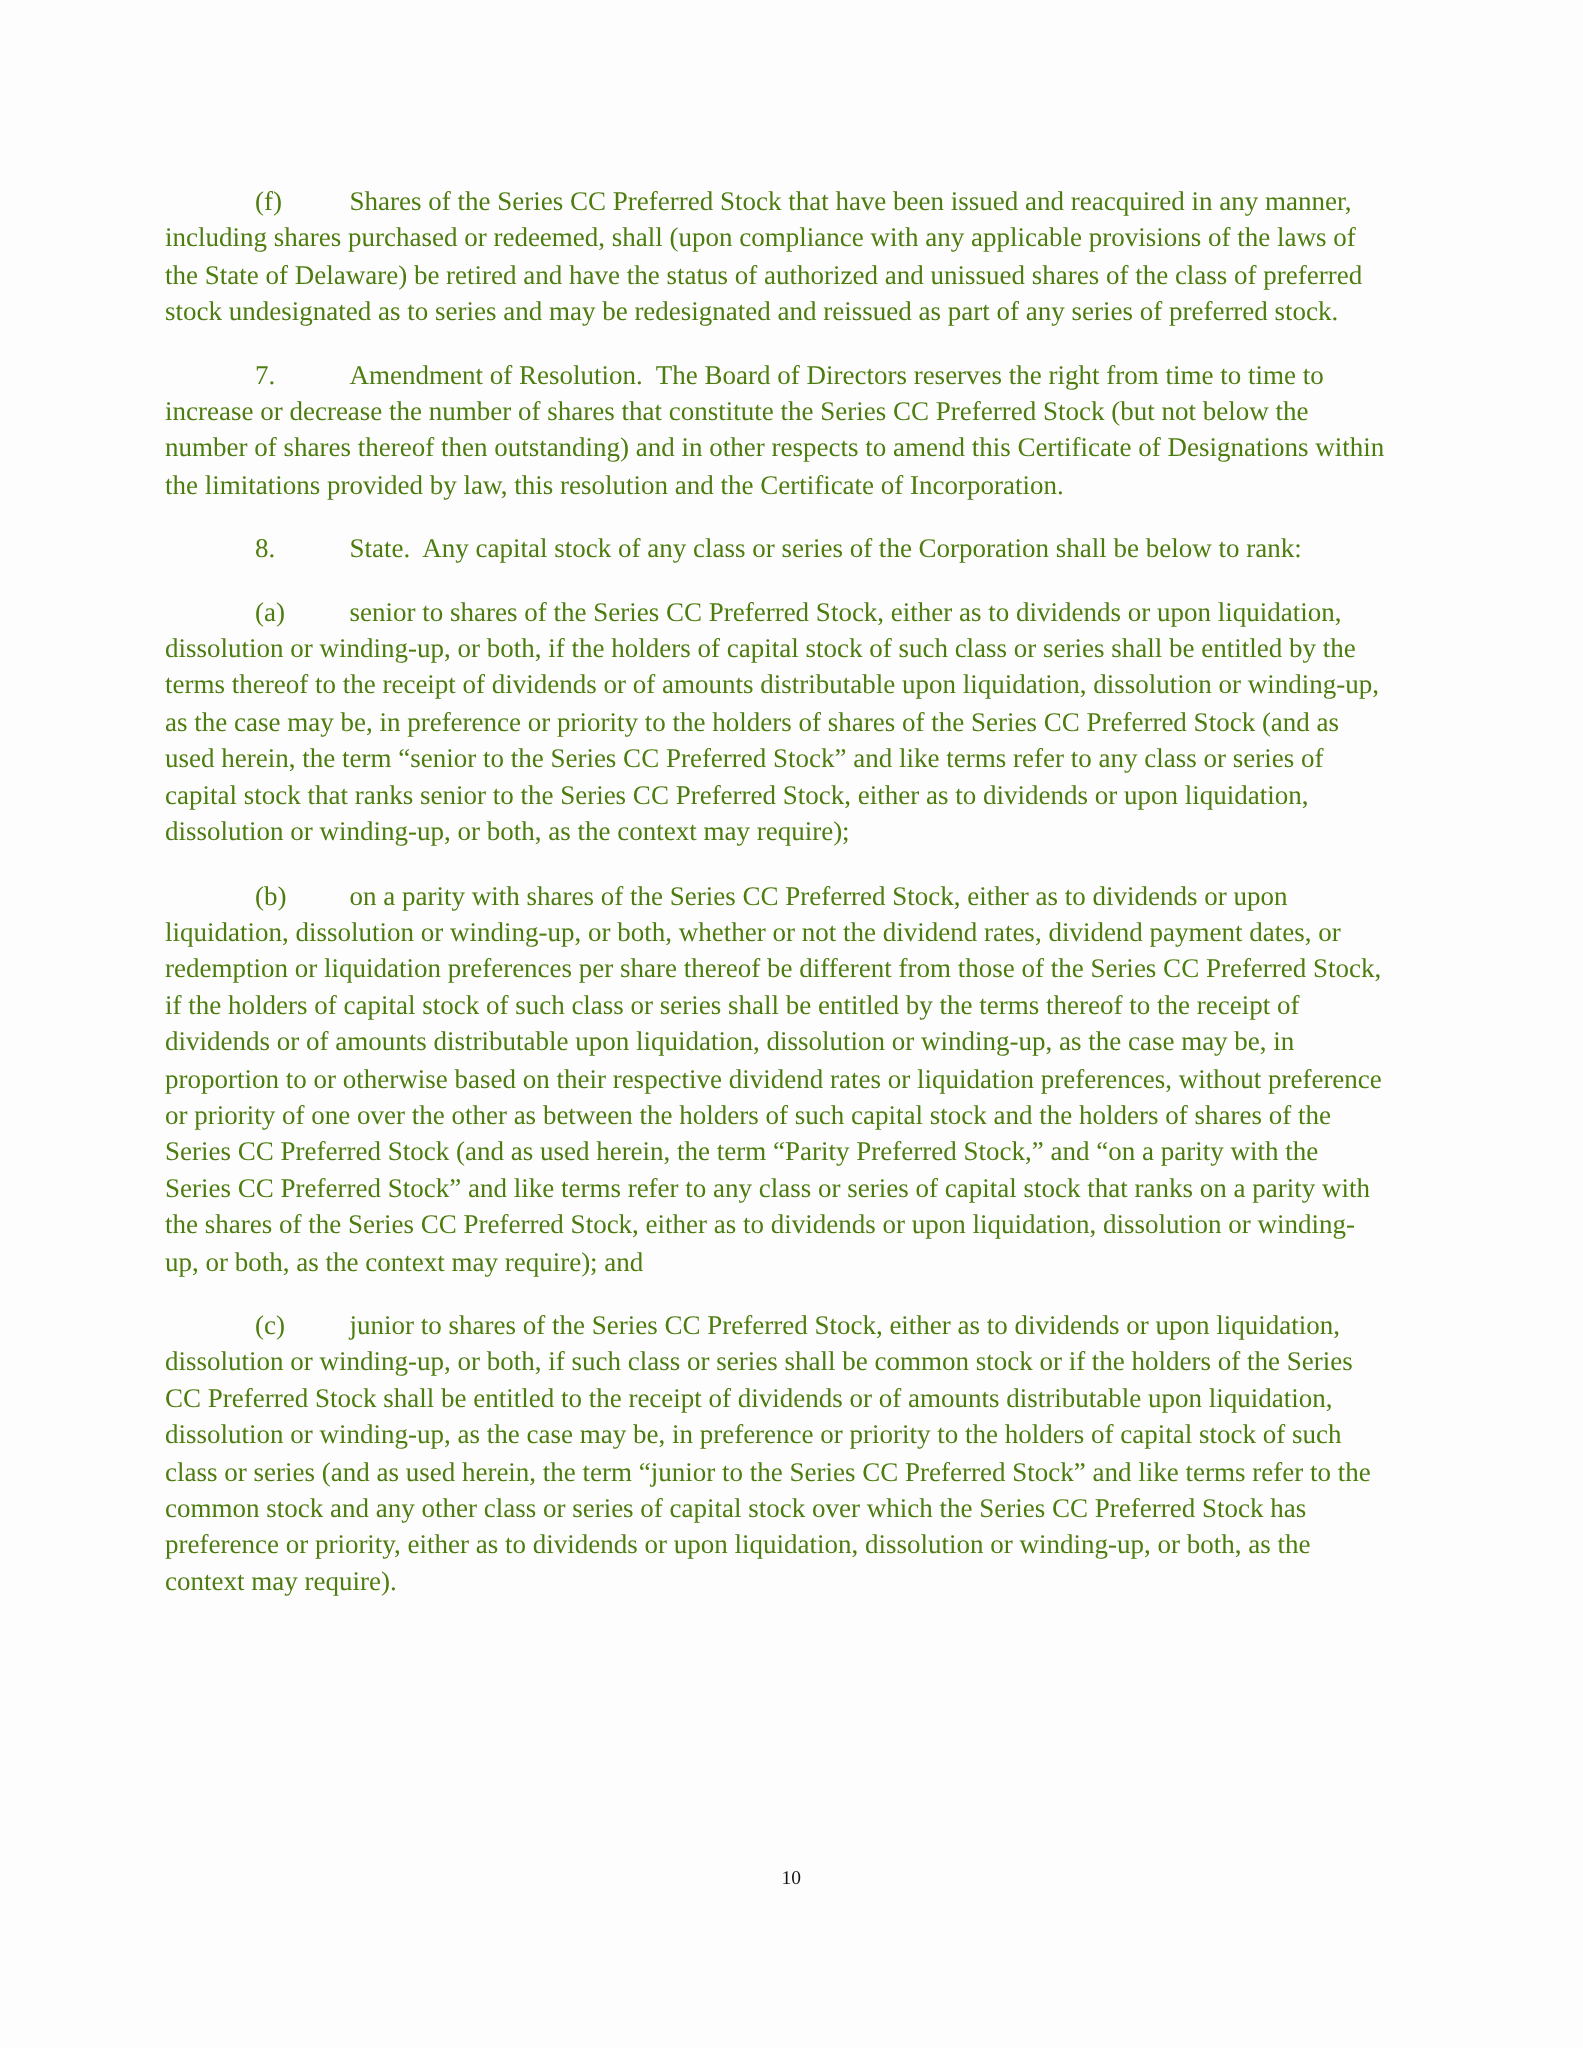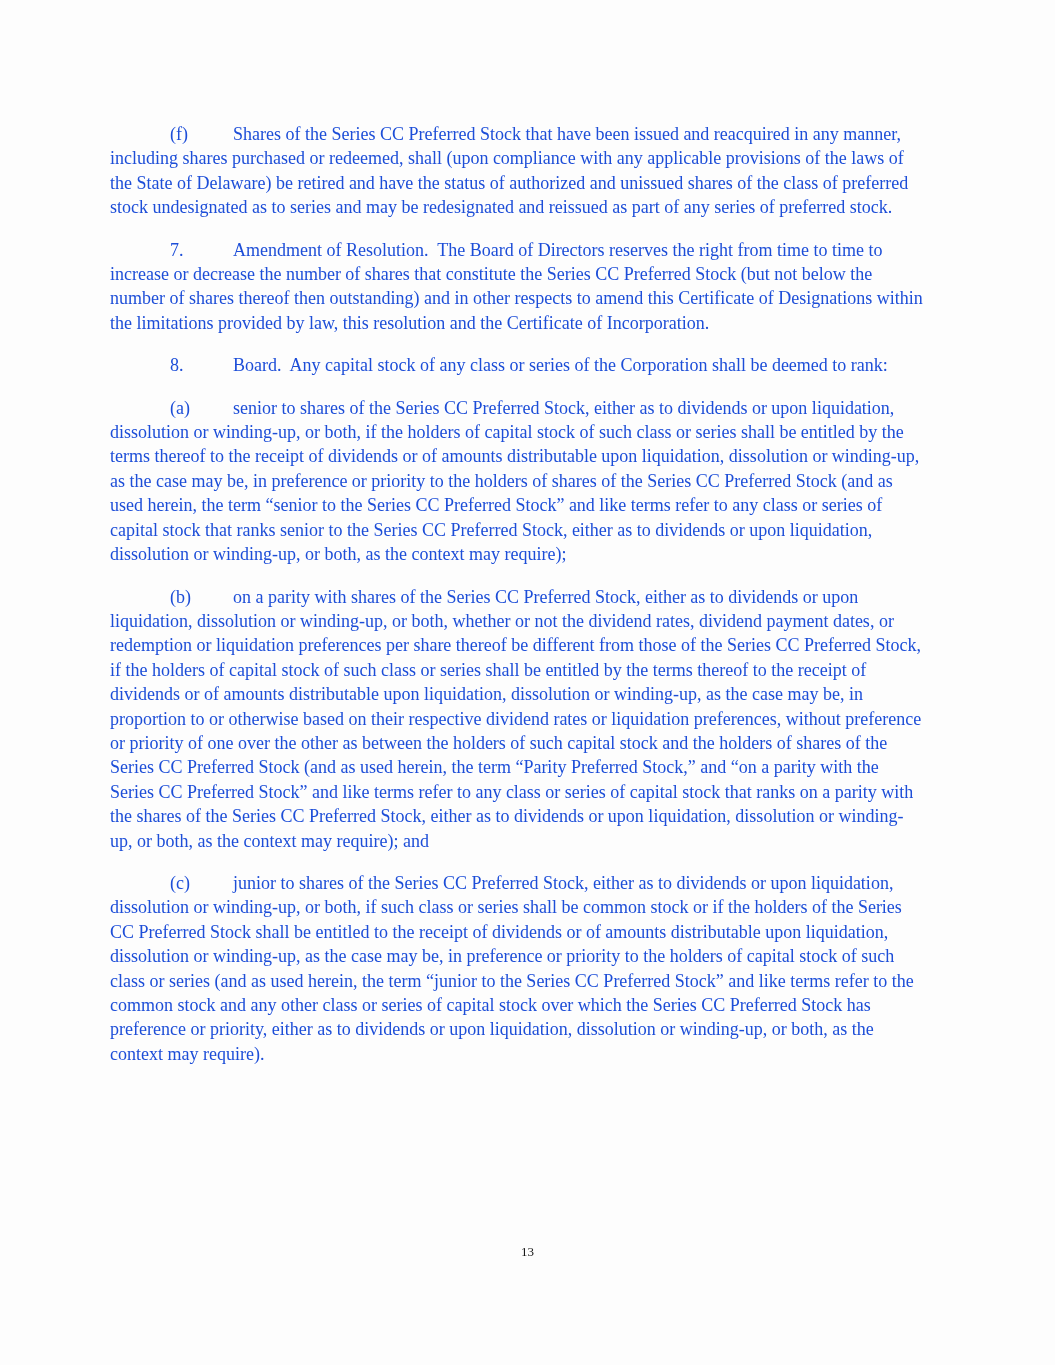--- a/index.html
+++ b/index.html
@@ -16,21 +16,21 @@
   .content {
     position: absolute;
     left: 110px; top: 122px;
     width: 814px;
   }
   .para {
     margin: 0 0 18px 0;
     font-family: "Liberation Serif", "DejaVu Serif", serif;
     font-size: 18px;
     line-height: 24.4px;
-    color: #1d4ed8;
+    color: #4d7c0f;
     text-align: left;
     text-indent: 60px;
     white-space: pre-wrap;
   }
   .plabel {
     display: inline-block;
     width: 63px;
     text-indent: 0;
     white-space: normal;
   }
@@ -49,24 +49,24 @@
 </head>
 <body>
 
 <div class="page">
   <div class="content">
 
     <p class="para"><span class="plabel">(f)</span><span class="seg">Shares of the Series CC Preferred Stock that have been issued and reacquired in any manner, including shares purchased or redeemed, shall (upon compliance with any applicable provisions of the laws of the State of Delaware) be retired and have the status of authorized and unissued shares of the class of preferred stock undesignated as to series and may be redesignated and reissued as part of any series of preferred stock.</span></p>
 
     <p class="para"><span class="plabel">7.</span><span class="seg u">Amendment of Resolution</span><span class="seg">.  The Board of Directors reserves the right from time to time to increase or decrease the number of shares that constitute the Series CC Preferred Stock (but not below the number of shares thereof then outstanding) and in other respects to amend this Certificate of Designations within the limitations provided by law, this resolution and the Certificate of Incorporation.</span></p>
 
-    <p class="para"><span class="plabel">8.</span><span class="seg u">Board</span><span class="seg">.  Any capital stock of any class or series of the Corporation shall be deemed to rank:</span></p>
+    <p class="para"><span class="plabel">8.</span><span class="seg u">State</span><span class="seg">.  Any capital stock of any class or series of the Corporation shall be below to rank:</span></p>
 
     <p class="para"><span class="plabel">(a)</span><span class="seg">senior to shares of the Series CC Preferred Stock, either as to dividends or upon liquidation, dissolution or winding-up, or both, if the holders of capital stock of such class or series shall be entitled by the terms thereof to the receipt of dividends or of amounts distributable upon liquidation, dissolution or winding-up, as the case may be, in preference or priority to the holders of shares of the Series CC Preferred Stock (and as used herein, the term </span><span class="seg i">“senior to the Series CC Preferred Stock”</span><span class="seg"> and like terms refer to any class or series of capital stock that ranks senior to the Series CC Preferred Stock, either as to dividends or upon liquidation, dissolution or winding-up, or both, as the context may require);</span></p>
 
     <p class="para"><span class="plabel">(b)</span><span class="seg">on a parity with shares of the Series CC Preferred Stock, either as to dividends or upon liquidation, dissolution or winding-up, or both, whether or not the dividend rates, dividend payment dates, or redemption or liquidation preferences per share thereof be different from those of the Series CC Preferred Stock, if the holders of capital stock of such class or series shall be entitled by the terms thereof to the receipt of dividends or of amounts distributable upon liquidation, dissolution or winding-up, as the case may be, in proportion to or otherwise based on their respective dividend rates or liquidation preferences, without preference or priority of one over the other as between the holders of such capital stock and the holders of shares of the Series CC Preferred Stock (and as used herein, the term </span><span class="seg i">“Parity Preferred Stock,”</span><span class="seg"> and </span><span class="seg i">“on a parity with the Series CC Preferred Stock”</span><span class="seg"> and like terms refer to any class or series of capital stock that ranks on a parity with the shares of the Series CC Preferred Stock, either as to dividends or upon liquidation, dissolution or winding-up, or both, as the context may require); and</span></p>
 
     <p class="para"><span class="plabel">(c)</span><span class="seg">junior to shares of the Series CC Preferred Stock, either as to dividends or upon liquidation, dissolution or winding-up, or both, if such class or series shall be common stock or if the holders of the Series CC Preferred Stock shall be entitled to the receipt of dividends or of amounts distributable upon liquidation, dissolution or winding-up, as the case may be, in preference or priority to the holders of capital stock of such class or series (and as used herein, the term </span><span class="seg i">“junior to the Series CC Preferred Stock”</span><span class="seg"> and like terms refer to the common stock and any other class or series of capital stock over which the Series CC Preferred Stock has preference or priority, either as to dividends or upon liquidation, dissolution or winding-up, or both, as the context may require).</span></p>
 
   </div>
 
-  <div class="footer">13</div>
+  <div class="footer">10</div>
 </div>
 
 </body></html>

